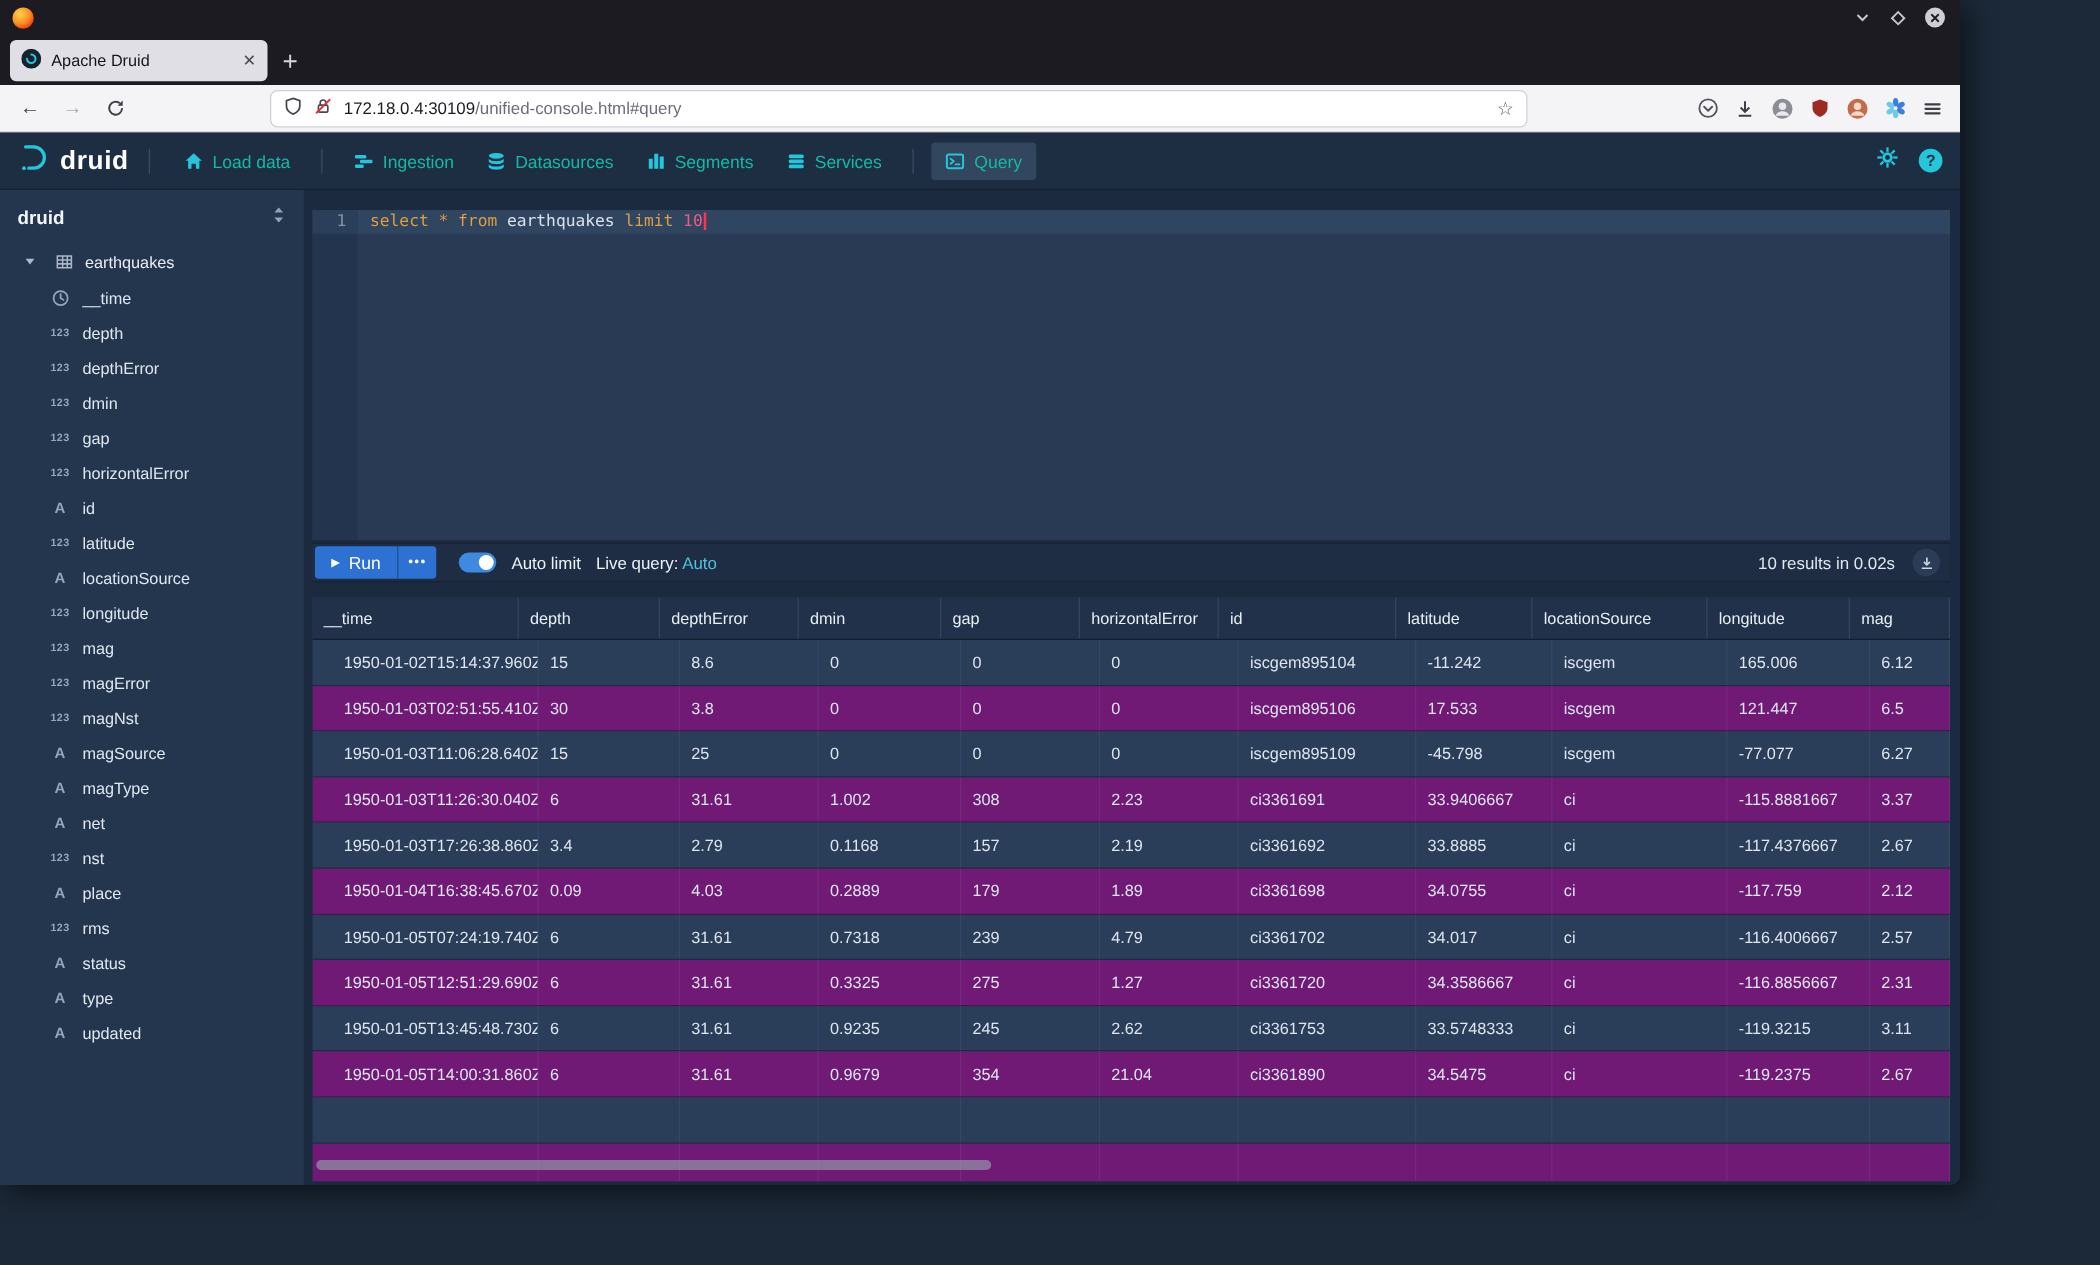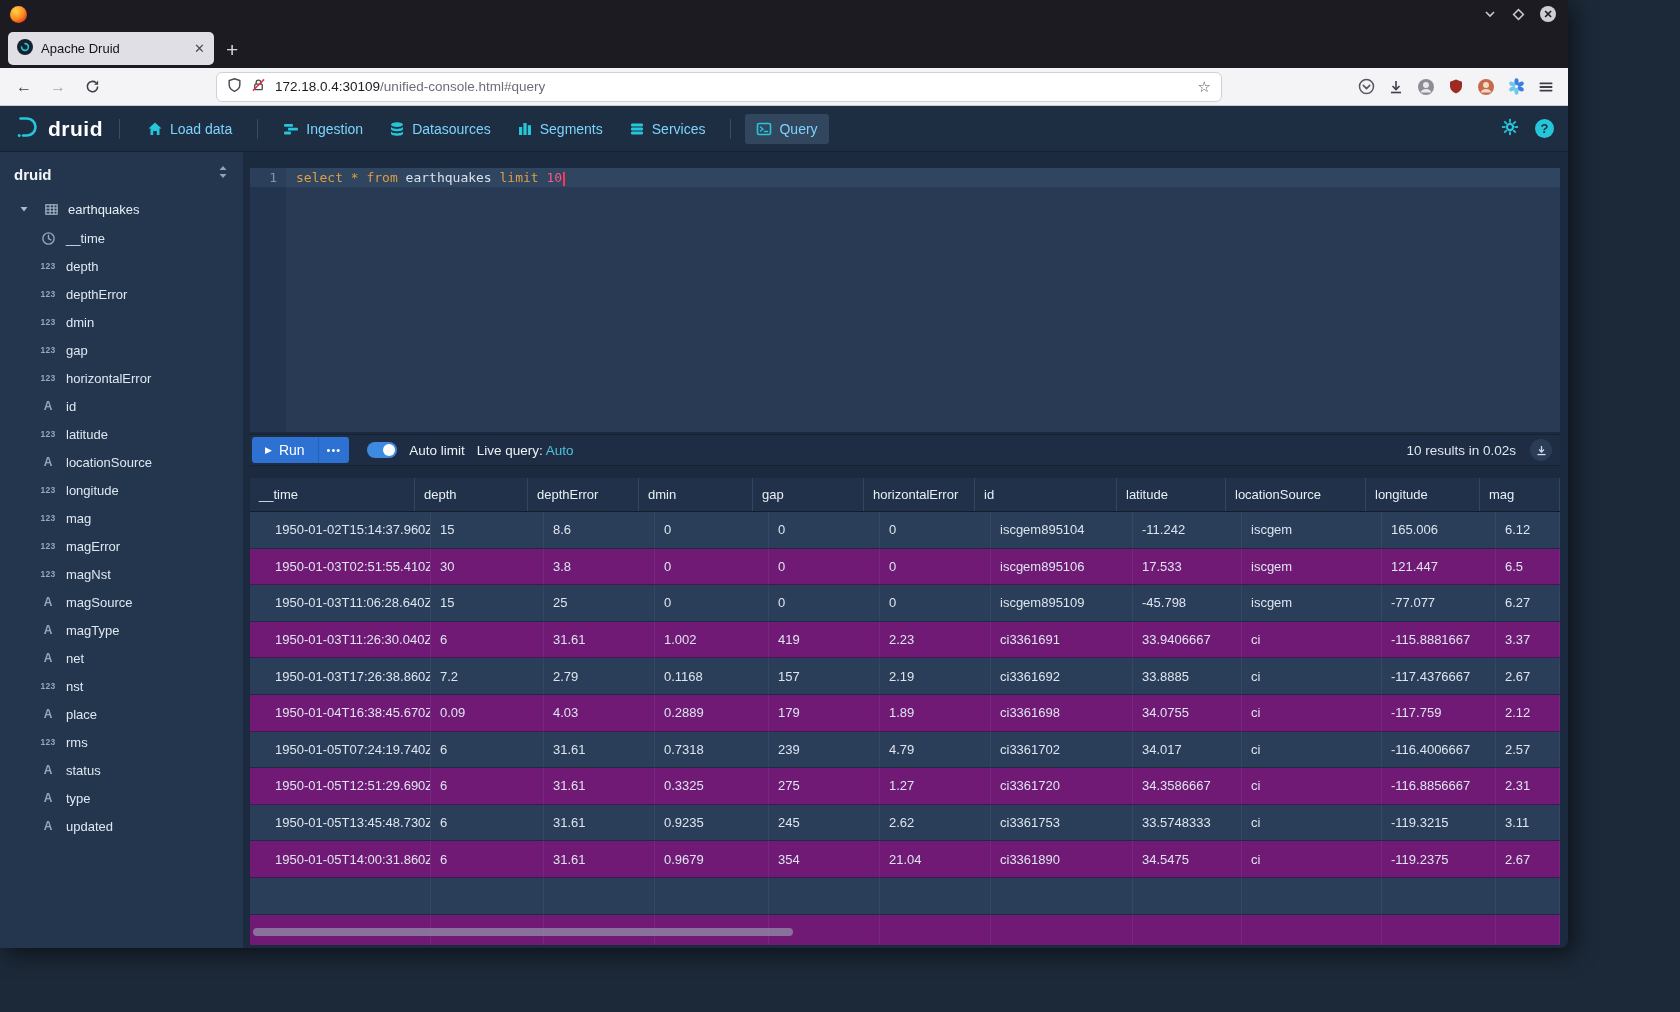--- a/index.html
+++ b/index.html
@@ -45,21 +45,21 @@
   .tool-ico.first { margin-left:auto; }
 
   
   :root { --accent:#26c6da; --run-button:#2d72d2; --sql-keyword:#dd9e44; --sql-number:#ee5c85; --link:#4fc3dd; }
   .druid-header { position:absolute; top:106px; left:0; right:0; height:46px; background:#1d2e43;
                   display:flex; align-items:center; padding:0 14px; border-bottom:1px solid rgba(0,0,0,.25); }
   .brand { display:flex; align-items:center; gap:8px; }
   .brand-text { color:#ffffff; font-size:21px; font-weight:bold; letter-spacing:.5px; }
   .vdiv { width:1px; height:20px; background:#3a4c63; margin:0 16px; }
   .nav-items { display:flex; align-items:center; gap:4px; }
-  .nav-item { display:flex; align-items:center; gap:7px; color:#7dd3fc; font-size:14px;
+  .nav-item { display:flex; align-items:center; gap:7px; color:#14b8a6; font-size:14px;
               padding:7px 11px; border-radius:3px; }
   .nav-item.active { background:#32465e; }
   .nav-divider { width:1px; height:20px; background:#3a4c63; margin:0 10px; }
   .header-right { margin-left:auto; display:flex; align-items:center; gap:16px; }
   .help { width:19px; height:19px; border-radius:50%; background:var(--accent); color:#17303f;
           font-weight:bold; font-size:13px; display:flex; align-items:center; justify-content:center; }
 
   
   .app { position:absolute; top:152px; left:0; right:0; bottom:0; background:#1b2a3e; }
 
@@ -553,31 +553,31 @@
                 <div class="t-cell" style="width: 109px;">-45.798</div>
                 <div class="t-cell" style="width: 140px;">iscgem</div>
                 <div class="t-cell" style="width: 114px;">-77.077</div>
                 <div class="t-cell" style="flex: 1 1 auto;">6.27</div>
               </div>
               <div class="t-row even">
                 <div class="t-cell" style="width: 165px;">1950-01-03T11:26:30.040Z</div>
                 <div class="t-cell" style="width: 113px;">6</div>
                 <div class="t-cell" style="width: 111px;">31.61</div>
                 <div class="t-cell" style="width: 114px;">1.002</div>
-                <div class="t-cell" style="width: 111px;">419</div>
+                <div class="t-cell" style="width: 111px;">308</div>
                 <div class="t-cell" style="width: 111px;">2.23</div>
                 <div class="t-cell" style="width: 142px;">ci3361691</div>
                 <div class="t-cell" style="width: 109px;">33.9406667</div>
                 <div class="t-cell" style="width: 140px;">ci</div>
                 <div class="t-cell" style="width: 114px;">-115.8881667</div>
                 <div class="t-cell" style="flex: 1 1 auto;">3.37</div>
               </div>
               <div class="t-row odd">
                 <div class="t-cell" style="width: 165px;">1950-01-03T17:26:38.860Z</div>
-                <div class="t-cell" style="width: 113px;">7.2</div>
+                <div class="t-cell" style="width: 113px;">3.4</div>
                 <div class="t-cell" style="width: 111px;">2.79</div>
                 <div class="t-cell" style="width: 114px;">0.1168</div>
                 <div class="t-cell" style="width: 111px;">157</div>
                 <div class="t-cell" style="width: 111px;">2.19</div>
                 <div class="t-cell" style="width: 142px;">ci3361692</div>
                 <div class="t-cell" style="width: 109px;">33.8885</div>
                 <div class="t-cell" style="width: 140px;">ci</div>
                 <div class="t-cell" style="width: 114px;">-117.4376667</div>
                 <div class="t-cell" style="flex: 1 1 auto;">2.67</div>
               </div>

